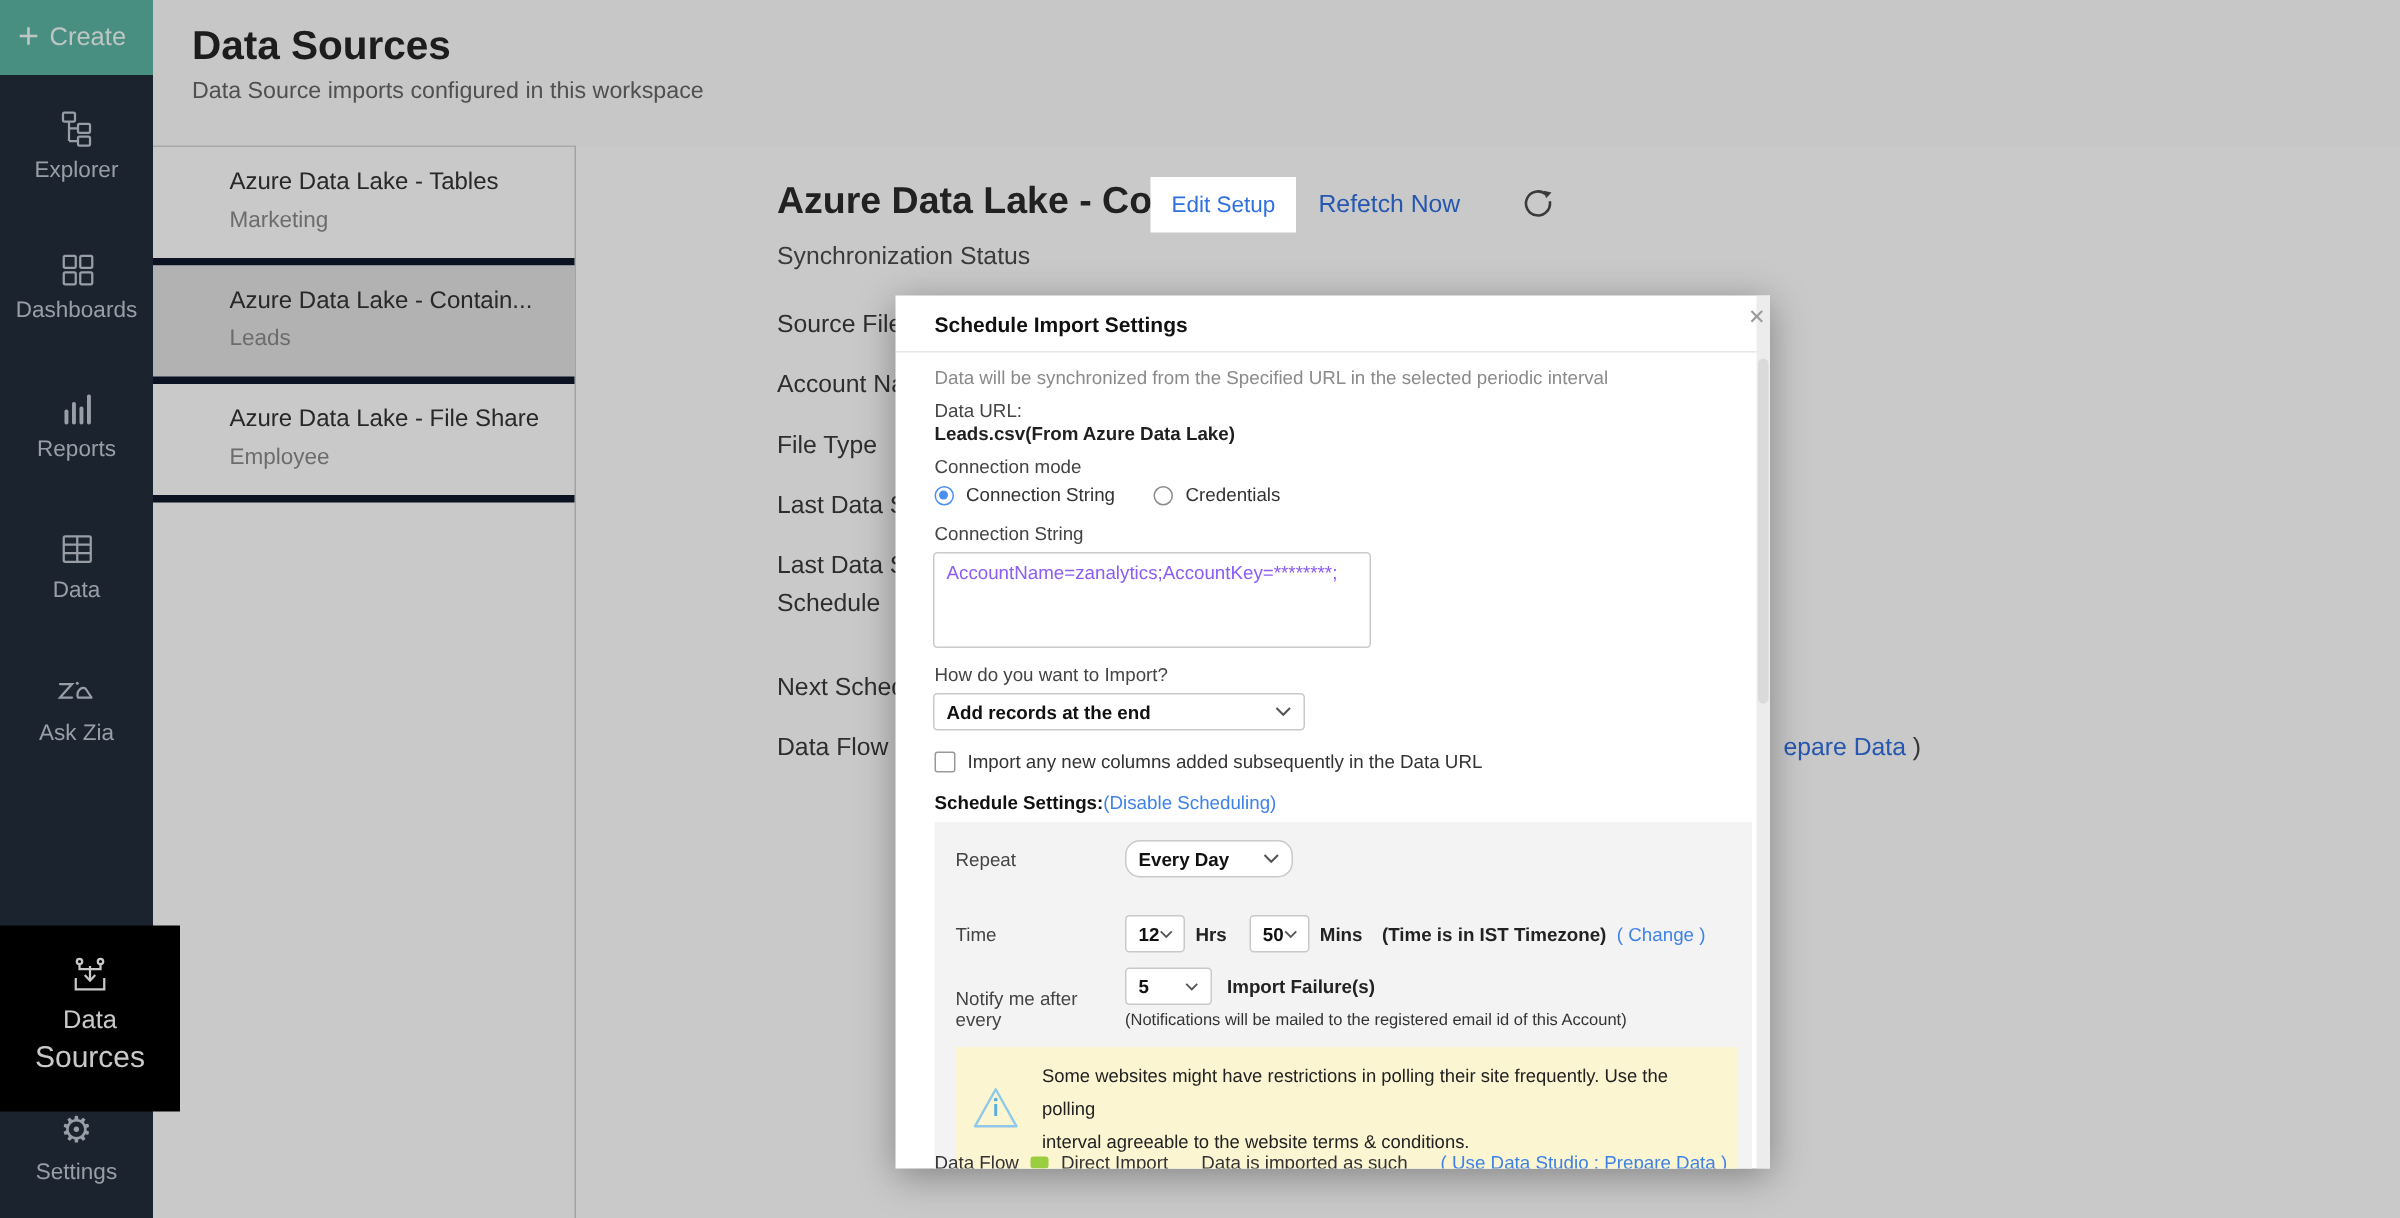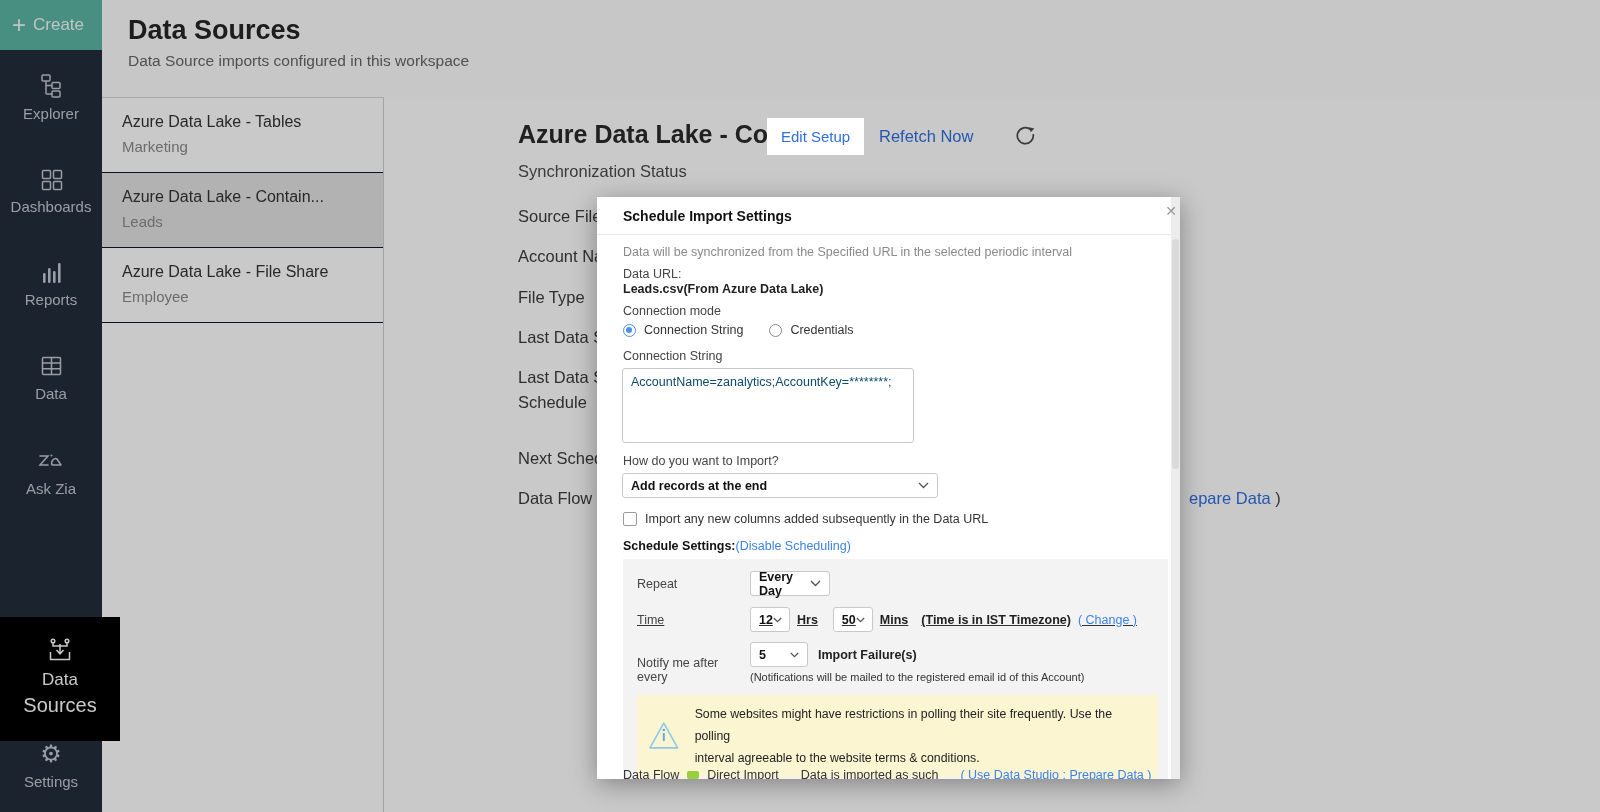--- a/index.html
+++ b/index.html
@@ -18,21 +18,21 @@
   .side-item.active{width:120px;background:#000;color:#fff;padding:20px 0 22px 0;z-index:12;}
   .side-item.active svg{stroke:#fff;}
   .side-item .lbl{line-height:1.35;}
   .gear-glyph{font-size:24px;line-height:24px;color:#c2c9d3;}
   
   .page{position:absolute;left:102px;top:0;right:0;height:100%;background:#fdfdfd;z-index:5;}
   .page-header{padding:15px 0 0 26px;}
   .page-title{font-size:27px;font-weight:700;color:#262626;}
   .page-subtitle{font-size:15.5px;color:#666;margin-top:6px;}
   .source-list{position:absolute;left:0;top:97px;width:281px;bottom:0;border-top:1px solid #d8d8d8;border-right:1px solid #cfcfcf;background:#fff;}
-  .src-item{padding:15px 14px 17px 20px;border-bottom:1px solid #0f172a;cursor:pointer;}
+  .src-item{padding:15px 14px 17px 51px;border-bottom:5px solid #0f172a;cursor:pointer;}
   .src-item .t{font-size:16px;color:#333;}
   .src-item .s{font-size:15px;color:#8a8a8a;margin-top:7px;}
   .src-item.selected{background:#e2e2e2;}
   .content{position:absolute;left:282px;top:97px;right:0;bottom:0;background:#fff;}
   .content-title{position:absolute;left:134px;top:23px;font-size:25px;font-weight:600;color:#2b2b2b;}
   .sync-status{position:absolute;left:134px;top:65px;font-size:16.5px;color:#4c4c4c;}
   .field-label{position:absolute;left:134px;font-size:16.5px;color:#3b3b3b;white-space:nowrap;}
   .peek{position:absolute;font-size:15px;color:#555;width:8px;overflow:hidden;}
   .df-tail{position:absolute;left:1189px;top:489px;font-size:16.5px;color:#2f6fde;z-index:10;white-space:nowrap;}
   .df-tail .paren{color:#444;}
@@ -51,36 +51,36 @@
   .m-intro{color:#8a8a8a;margin-bottom:8px;}
   .m-lab{color:#444;margin-bottom:1px;}
   .m-val{color:#1f1f1f;font-weight:600;margin-bottom:8px;}
   .m-sec{color:#444;margin-top:6px;margin-bottom:5px;}
   .radio-row{display:flex;align-items:center;gap:8px;margin:4px 0 12px 0;}
   .radio{width:13px;height:13px;border-radius:50%;box-sizing:border-box;position:relative;cursor:pointer;flex:0 0 auto;}
   .radio.sel{border:1.5px solid #4a90f0;}
   .radio.sel::after{content:"";position:absolute;left:2px;top:2px;width:6px;height:6px;border-radius:50%;background:#4a90f0;}
   .radio.unsel{border:1.5px solid #8a8a8a;}
   .radio-lab{color:#333;margin-right:18px;cursor:pointer;}
-  .ta{box-sizing:border-box;width:292px;height:75px;border:1px solid #c9c9c9;border-radius:3px;padding:6px 8px;color:#0c4a6e;background:#fff;margin:5px 0 11px -1px;cursor:text;}
+  .ta{box-sizing:border-box;width:292px;height:64px;border:1px solid #c9c9c9;border-radius:3px;padding:6px 8px;color:#8b5cf6;background:#fff;margin:5px 0 11px -1px;cursor:text;}
   .sel-box{box-sizing:border-box;border:1px solid #c9c9c9;border-radius:3px;background:#fff;height:25px;display:flex;align-items:center;justify-content:space-between;padding:0 8px;color:#111;font-weight:600;cursor:pointer;}
-  .sel-import{width:316px;margin:5px 0 14px -1px;}
+  .sel-import{width:248px;margin:5px 0 14px -1px;}
   .chk-row{display:flex;align-items:center;gap:8px;margin-bottom:13px;}
   .chk{width:12px;height:12px;border:1px solid #999;border-radius:2px;background:#fff;cursor:pointer;flex:0 0 auto;}
   .sched-head{margin-bottom:6px;}
   .sched-head b{color:#111;}
   .blue{color:#3e82e8;cursor:pointer;}
   .panel{background:#f3f3f3;width:545px;box-sizing:border-box;padding:12px 12px 10px 14px;}
   .p-row{display:flex;align-items:center;}
   .p-lab{width:113px;color:#444;flex:0 0 auto;}
-  .sel-repeat{width:80px;}
+  .sel-repeat{width:112px;border-radius:10px;}
   .sel-sm{width:40px;}
   .sel-notify{width:58px;}
   .dim-b{color:#222;font-weight:600;}
-  .p-row.time{margin-top:11px;gap:7px;text-decoration:underline;}
+  .p-row.time{margin-top:25px;gap:7px;}
   .p-row.notify{margin-top:10px;align-items:flex-start;}
   .notify-lab{margin-top:14px;}
   .notify-note{font-size:11px;color:#333;margin-top:4px;}
   .warn{margin-top:11px;background:#fbf5d2;display:flex;align-items:center;gap:14px;padding:8px 12px 8px 10px;width:521px;box-sizing:border-box;}
   .warn-txt{font-size:12.3px;color:#222;line-height:1.8;}
   .m-bottom{position:absolute;left:26px;top:571px;white-space:nowrap;font-size:12.5px;color:#333;display:flex;align-items:center;gap:8px;}
   .green-pill{width:12px;height:8px;background:#9acd3f;border-radius:2px;display:inline-block;}
   .m-bottom .gap{margin-left:14px;}
   .chev{flex:0 0 auto;}
 </style>

